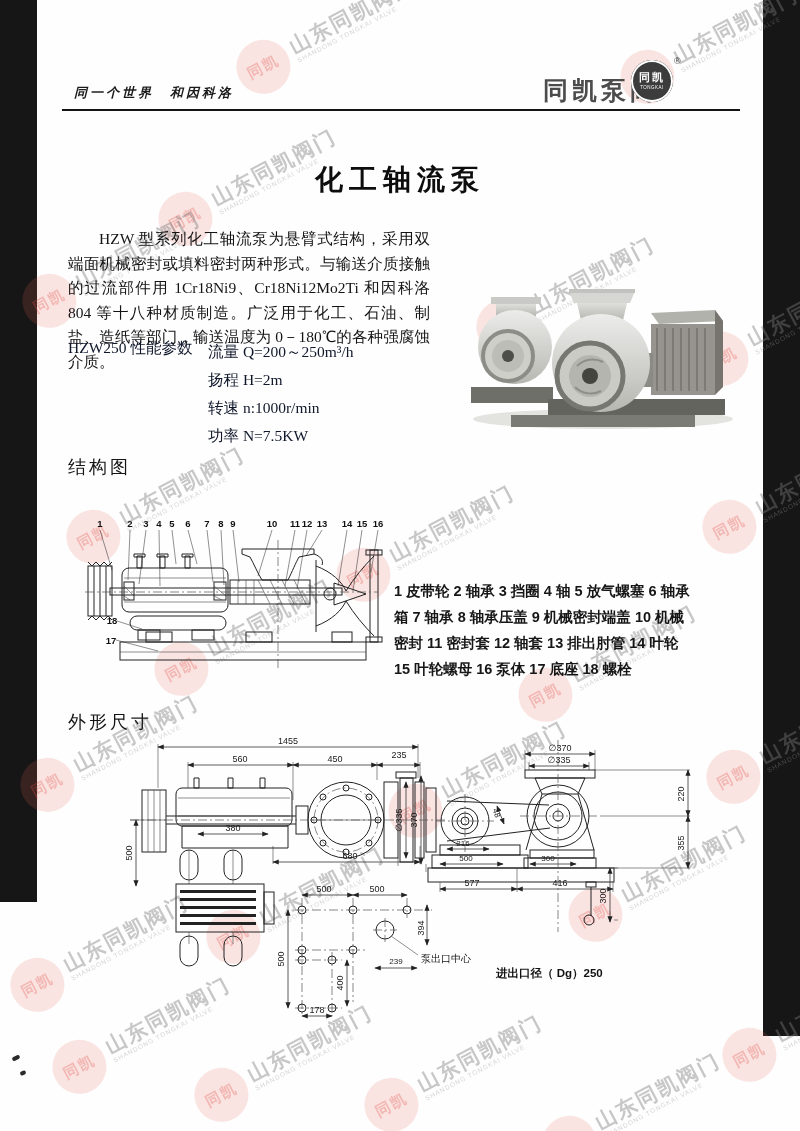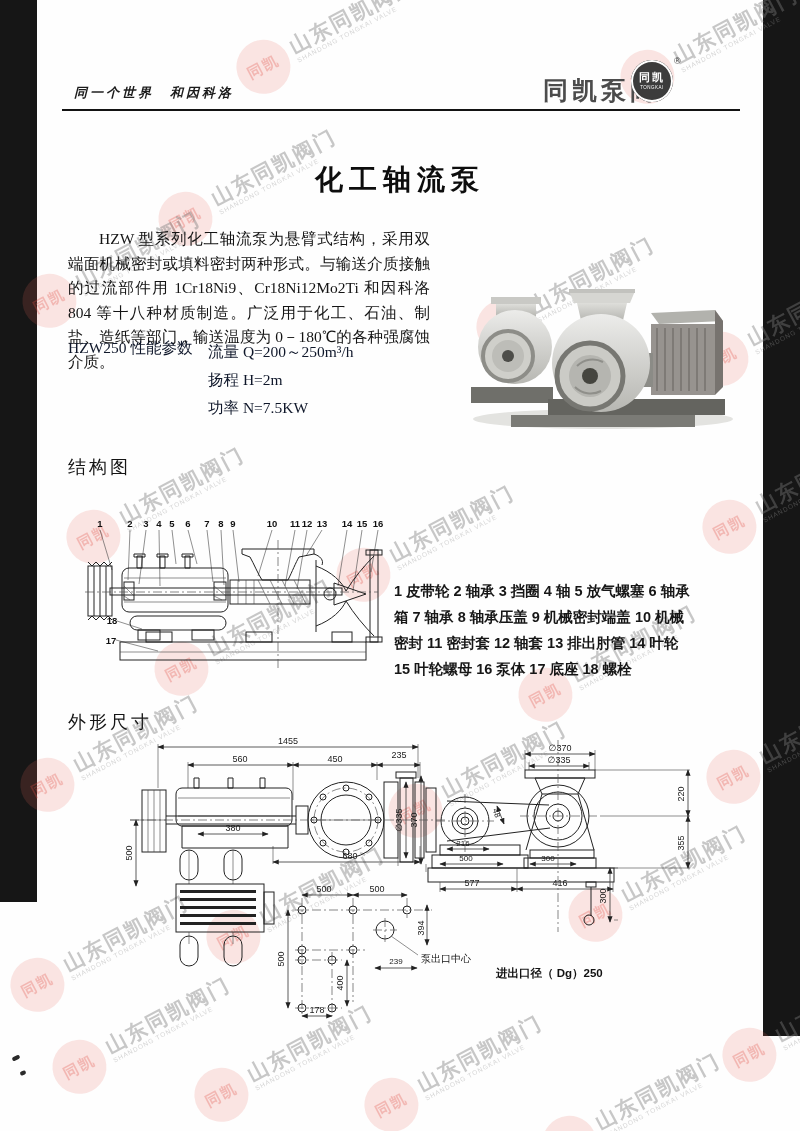--- a/index.html
+++ b/index.html
@@ -279,20 +279,21 @@
   <div class="abs rule"></div>
 
   <div class="abs title">化工轴流泵</div>
   <div class="abs intro">HZW 型系列化工轴流泵为悬臂式结构，采用双端面机械密封或填料密封两种形式。与输送介质接触的过流部件用 1Cr18Ni9、Cr18Ni12Mo2Ti 和因科洛 804 等十八种材质制造。广泛用于化工、石油、制盐、造纸等部门，输送温度为 0－180℃的各种强腐蚀介质。</div>
 
   <div class="abs perf">
     <div class="plabel">HZW250 性能参数</div>
     <div>
       <div class="prow">流量 Q=200～250m³/h</div>
       <div class="prow">扬程 H=2m</div>
+      <div class="prow">转速 n:1000r/min</div>
       <div class="prow">功率 N=7.5KW</div>
     </div>
   </div>
 
   <svg class="abs" style="left:453px;top:283px;" width="295" height="150" viewBox="0 0 295 150">
     <defs>
       <linearGradient id="steel" x1="0" y1="0" x2="0" y2="1">
         <stop offset="0" stop-color="#ececea"></stop>
           <stop offset="1" stop-color="#b7b7b2"></stop>
       </linearGradient>

